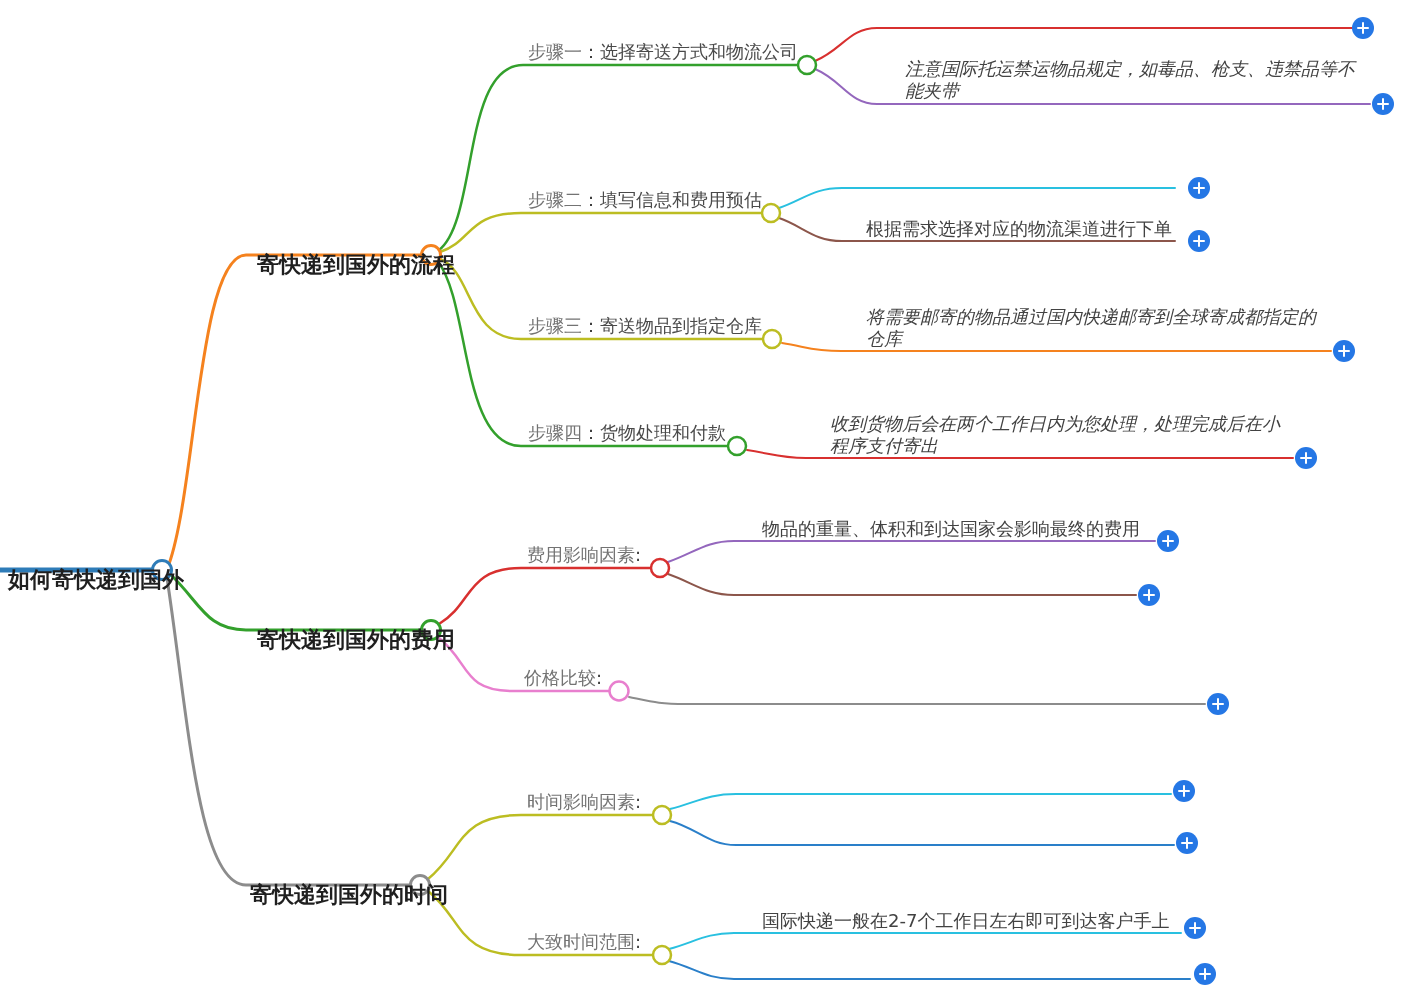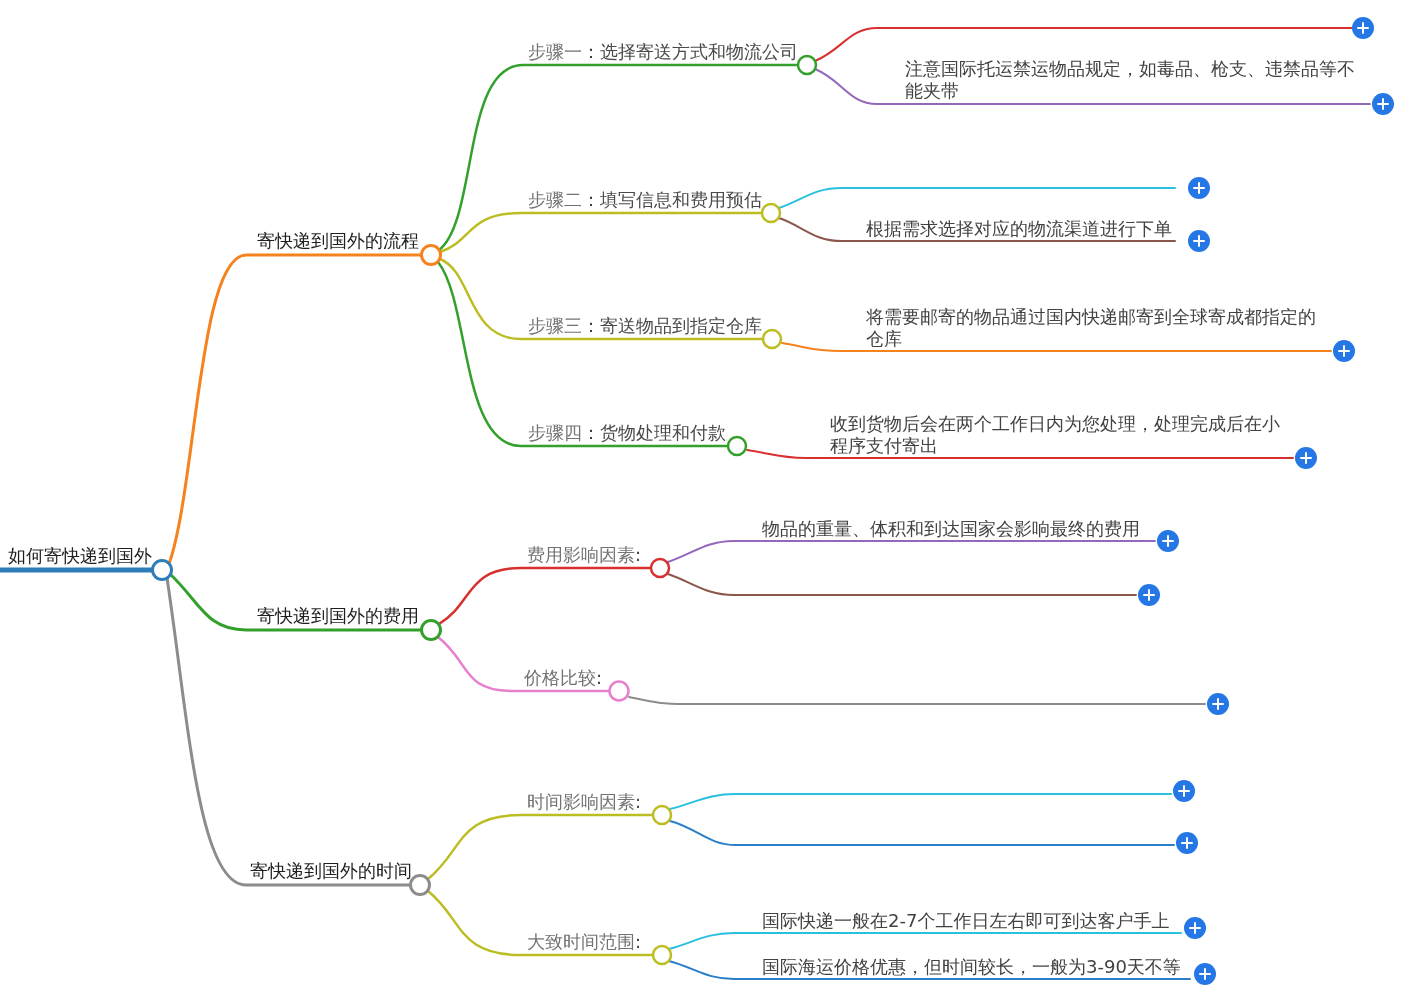--- a/index.html
+++ b/index.html
@@ -1,28 +1,28 @@
 <!DOCTYPE html>
 <html><head>
 <meta charset="utf-8">
 <style>
   html,body{margin:0;padding:0;background:#ffffff;}
   #canvas{
     position:relative;width:1425px;height:987px;overflow:hidden;background:#ffffff;
     font-family:"DejaVu Sans","Liberation Sans",sans-serif;
   }
   #edge-layer{position:absolute;left:0;top:0;width:1425px;height:987px;}
-  .nlabel{position:absolute;font-size:18px;font-weight:normal;color:#1f1f1f;
-    white-space:nowrap;line-height:24px;letter-spacing:0;}
+  .nlabel{position:absolute;font-size:22px;font-weight:bold;color:#1f1f1f;
+    white-space:nowrap;line-height:24px;letter-spacing:0;margin-top:24px;}
   .sublabel{position:absolute;font-size:18px;white-space:nowrap;line-height:22px;}
   .sublabel .term{font-weight:normal;color:#737373;}
   .sublabel .sep{font-weight:normal;color:#3d3d3d;}
   .sublabel .desc{font-weight:normal;color:#4a4a4a;}
   .leaf{position:absolute;font-size:18px;color:#424242;white-space:nowrap;line-height:22px;}
-  .leaf.wrap{white-space:normal;}
+  .leaf.wrap{white-space:normal;font-style:italic;}
   .plus{position:absolute;width:22px;height:22px;border-radius:50%;background:#2577e5;}
   .plus::before{content:"";position:absolute;left:5px;top:10px;width:12px;height:2.4px;
     background:#ffffff;border-radius:1px;}
   .plus::after{content:"";position:absolute;left:10px;top:5px;width:2.4px;height:12px;
     background:#ffffff;border-radius:1px;}
 </style>
 </head>
 <body>
 
 <div id="canvas">
@@ -96,21 +96,20 @@
 
   <div class="sublabel" style="left:527px;top:791px"><span class="term">时间影响因素</span><span class="sep">:</span></div>
   <div class="sublabel" style="left:527px;top:931px"><span class="term">大致时间范围</span><span class="sep">:</span></div>
 
   <div class="leaf wrap" style="left:905px;top:58px;width:460px">注意国际托运禁运物品规定，如毒品、枪支、违禁品等不能夹带</div>
   <div class="leaf" style="left:866px;top:218px">根据需求选择对应的物流渠道进行下单</div>
   <div class="leaf wrap" style="left:866px;top:306px;width:460px">将需要邮寄的物品通过国内快递邮寄到全球寄成都指定的仓库</div>
   <div class="leaf wrap" style="left:830px;top:413px;width:460px">收到货物后会在两个工作日内为您处理，处理完成后在小程序支付寄出</div>
   <div class="leaf" style="left:762px;top:518px">物品的重量、体积和到达国家会影响最终的费用</div>
   <div class="leaf" style="left:762px;top:910px">国际快递一般在2-7个工作日左右即可到达客户手上</div>
-  <div class="leaf" style="left:762px;top:956px">国际海运价格优惠，但时间较长，一般为3-90天不等</div>
 
   <div class="plus" style="left:1352px;top:17px"></div>
   <div class="plus" style="left:1372px;top:93px"></div>
   <div class="plus" style="left:1188px;top:177px"></div>
   <div class="plus" style="left:1188px;top:230px"></div>
   <div class="plus" style="left:1333px;top:340px"></div>
   <div class="plus" style="left:1295px;top:447px"></div>
   <div class="plus" style="left:1157px;top:530px"></div>
   <div class="plus" style="left:1138px;top:584px"></div>
   <div class="plus" style="left:1207px;top:693px"></div>

